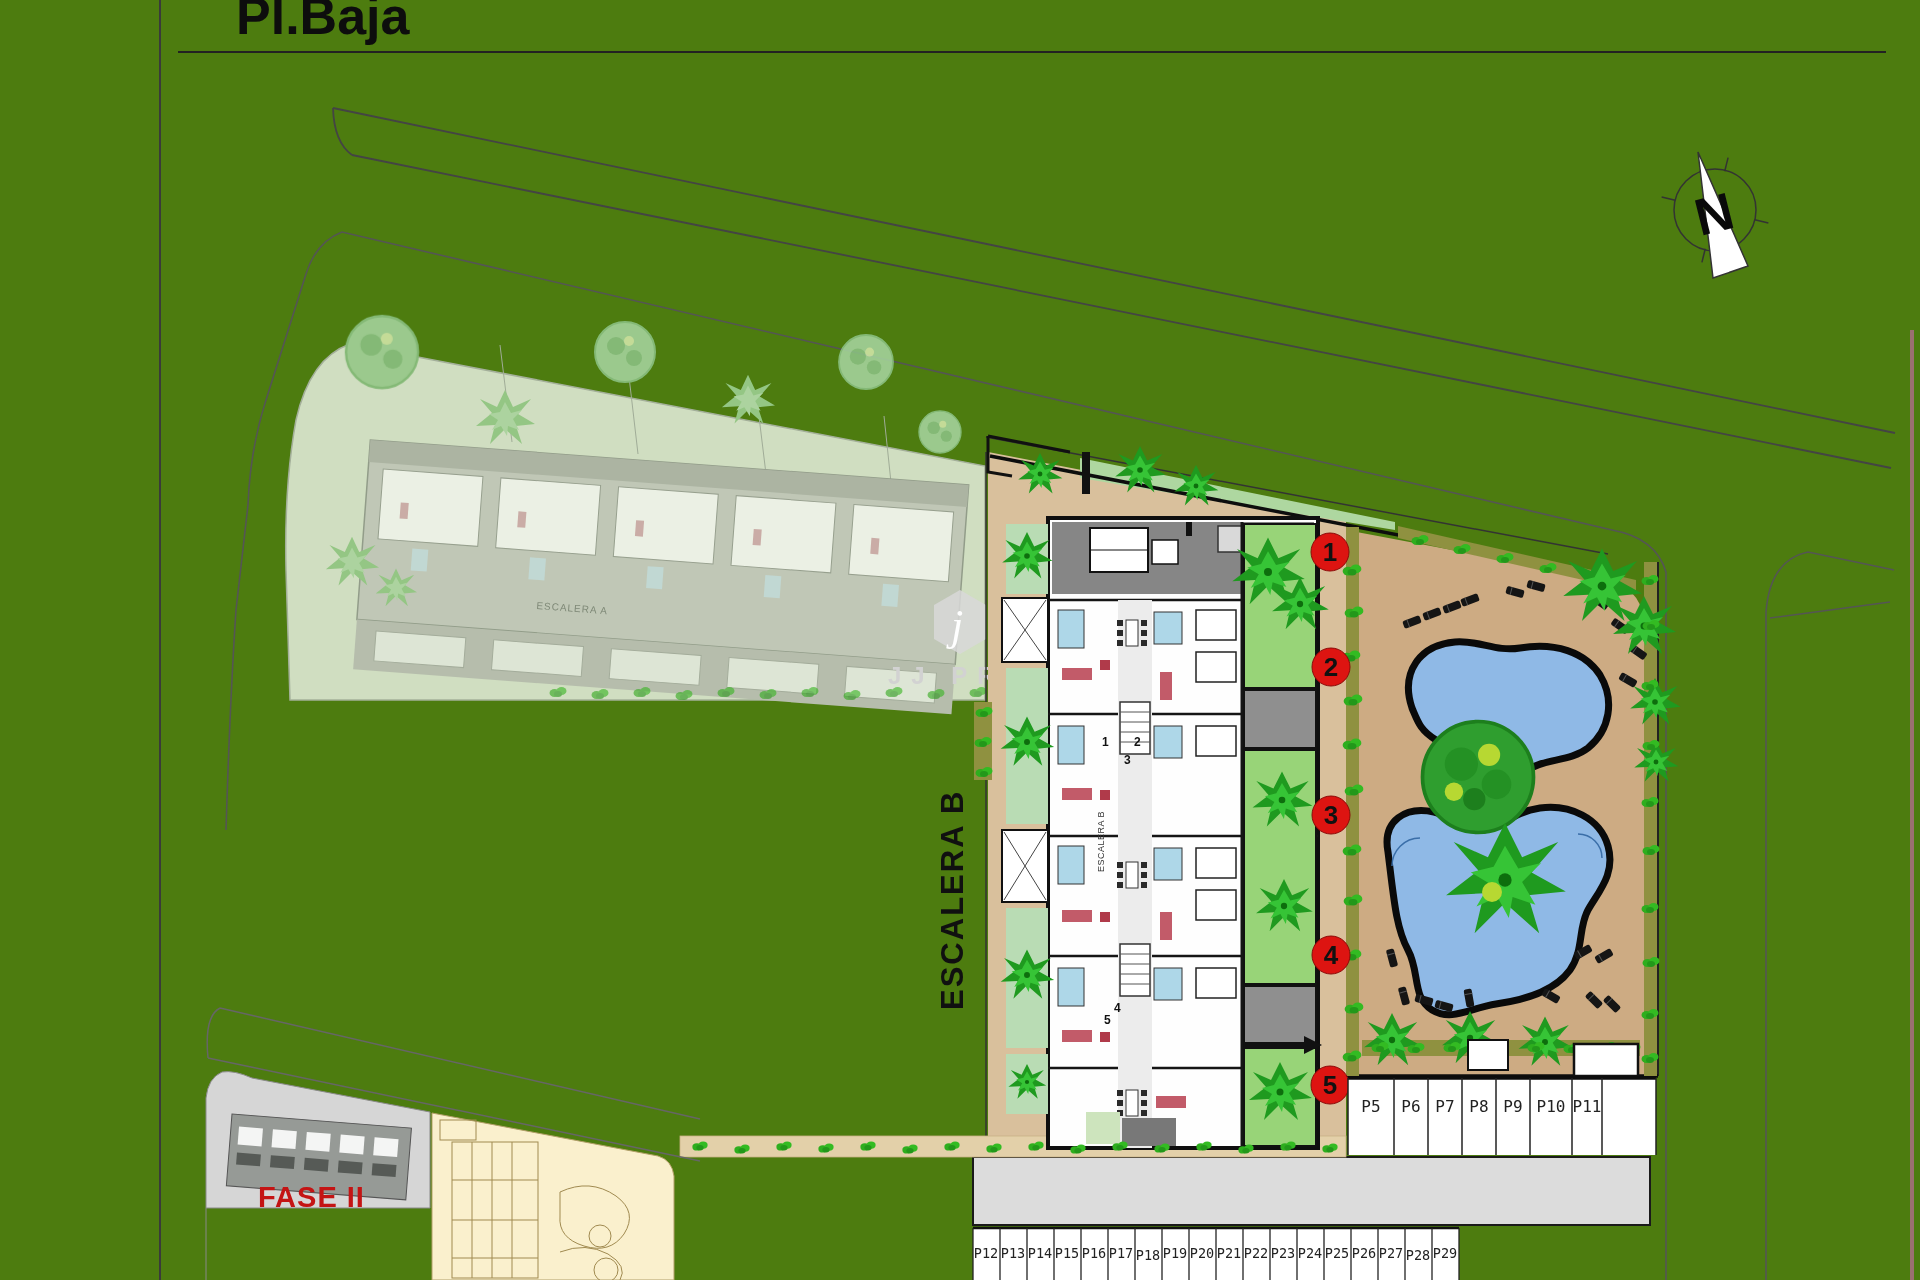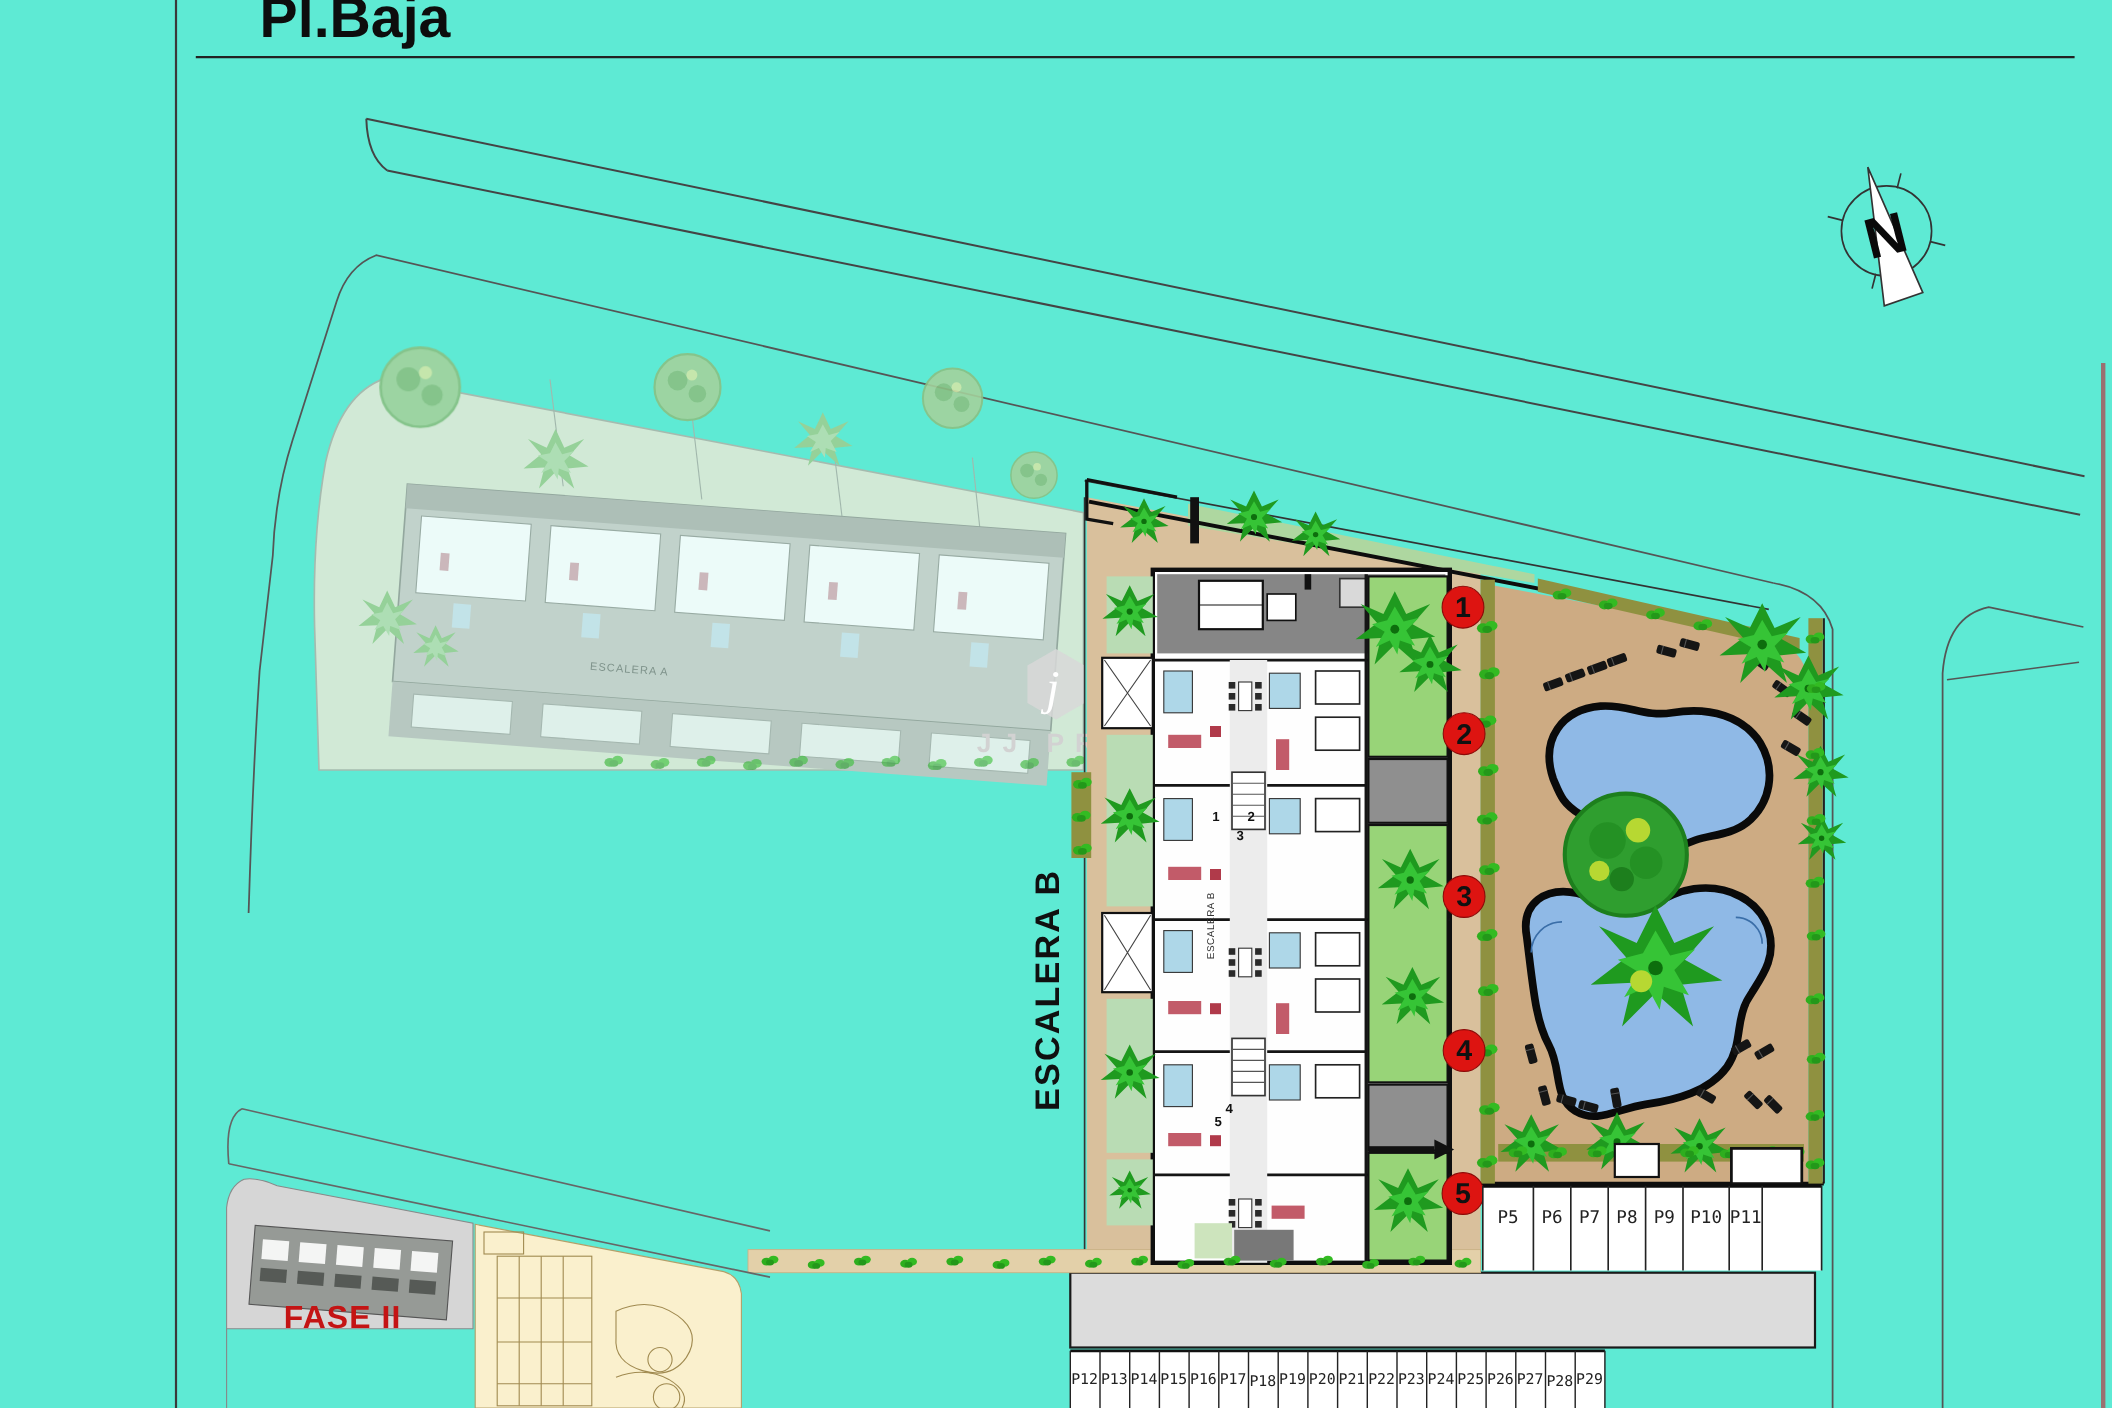--- a/index.html
+++ b/index.html
@@ -1,16 +1,16 @@
 <!DOCTYPE html>
 <html><head>
 <meta charset="utf-8">
 <style>
   html,body{margin:0;padding:0;background:#fff;}
-  .sheet{position:relative;width:1920px;height:1280px;background:#5eead4;overflow:hidden;
+  .sheet{position:relative;width:1920px;height:1280px;background:#4d7c0f;overflow:hidden;
          font-family:"Liberation Sans",sans-serif;}
   svg{display:block}
   text{font-family:"Liberation Sans",sans-serif;}
   .t-title{font-size:52px;font-weight:bold;fill:#0d0d0d;}
   .t-escb{font-size:31px;font-weight:bold;fill:#101010;letter-spacing:2px;}
   .t-escb-sm{font-size:9px;fill:#333;letter-spacing:.5px;}
   .t-esca{font-size:10px;fill:#858a84;letter-spacing:1px;}
   .t-fase{font-size:29px;font-weight:bold;fill:#c41414;letter-spacing:1px;}
   .t-park{font-family:"DejaVu Sans Mono",monospace;font-size:16px;fill:#222;}
   .t-park2{font-family:"DejaVu Sans Mono",monospace;font-size:13.5px;fill:#222;}

